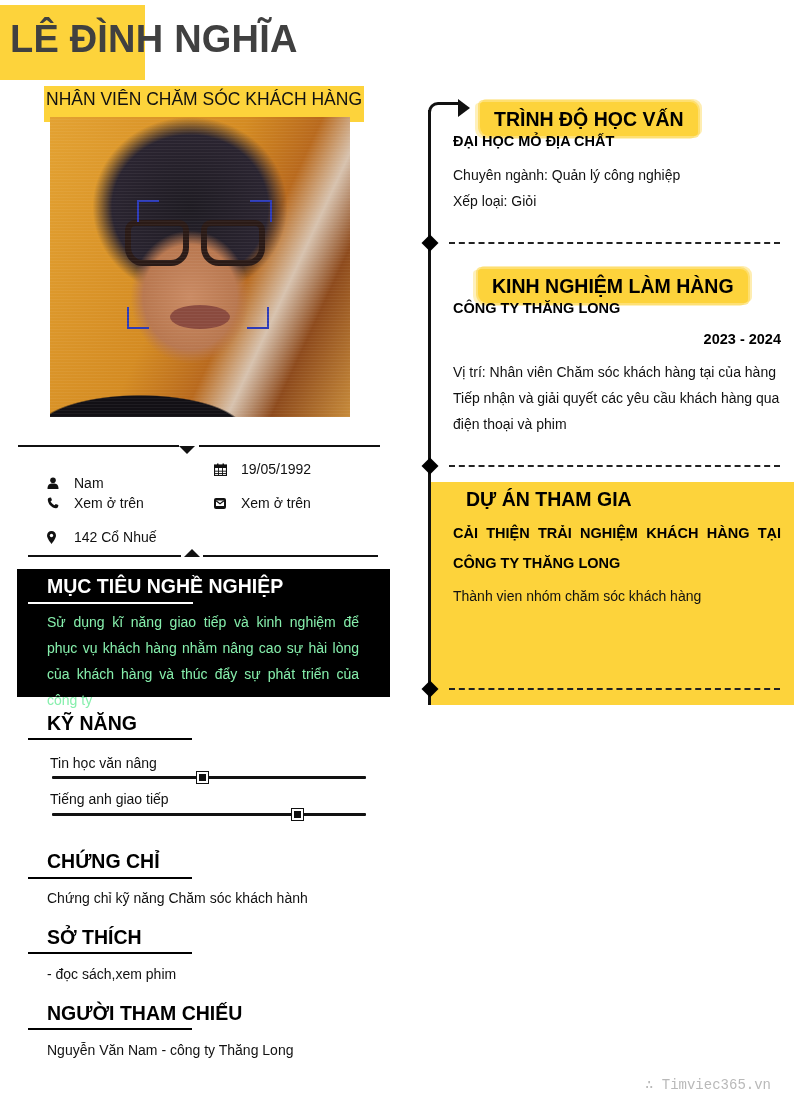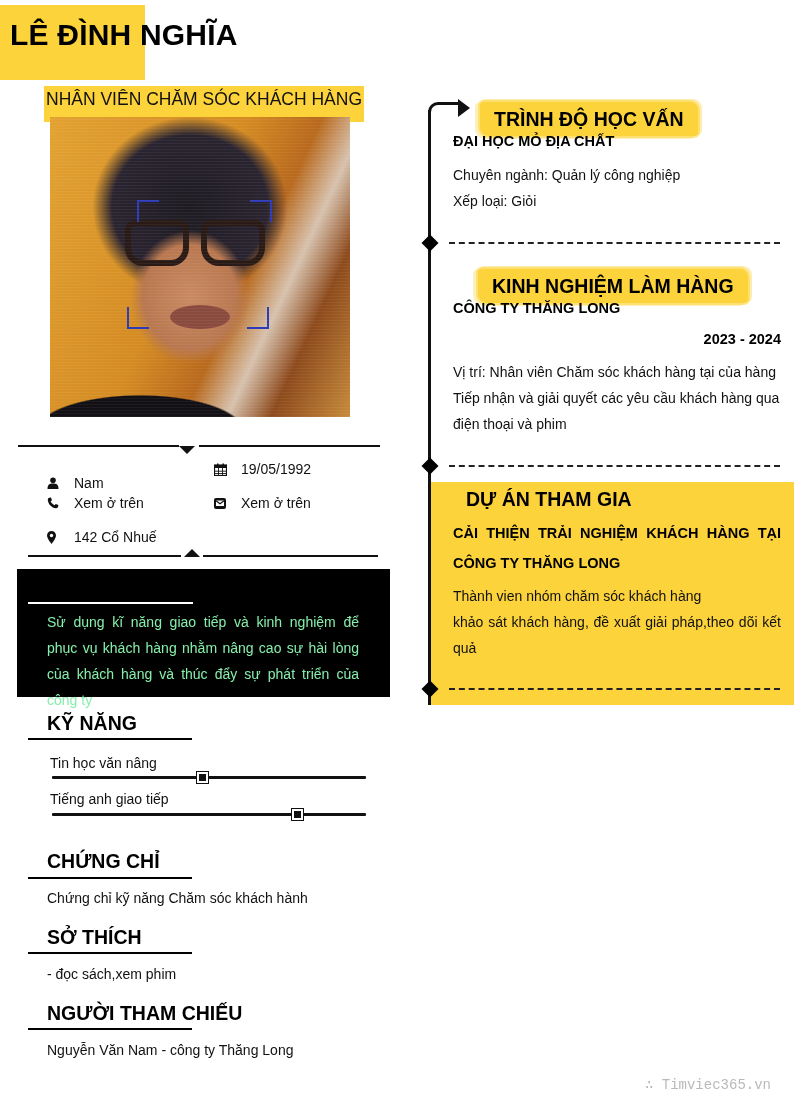--- a/index.html
+++ b/index.html
@@ -3,21 +3,21 @@
 <meta charset="utf-8">
 <style>
   * { box-sizing: border-box; margin: 0; padding: 0; }
   html, body { width: 811px; height: 1099px; background: #ffffff; overflow: hidden; }
   body { position: relative; font-family: "Liberation Sans", "DejaVu Sans", sans-serif; color: #111; }
 
   .abs { position: absolute; }
 
   
   .name-bg { left: 0; top: 5px; width: 145px; height: 75px; background: #fdd33b; }
-  .name { left: 10px; top: 18px; font-size: 30px; font-weight: bold; letter-spacing: 0.2px; color: #000000; white-space: nowrap; }
+  .name { left: 10px; top: 18px; font-size: 38px; font-weight: bold; letter-spacing: 0.2px; color: #404040; white-space: nowrap; }
   .job-title { left: 44px; top: 86px; height: 36px; padding: 0 2px; background: #fdd33b; font-size: 17.5px; line-height: 26px; color: #111; white-space: nowrap; }
 
   
   .photo { left: 50px; top: 117px; width: 300px; height: 300px; overflow: hidden;
     background:
       radial-gradient(ellipse 85px 95px at 140px 180px, #c98a63 0%, #b8774f 55%, rgba(0,0,0,0) 70%),
       radial-gradient(ellipse 130px 120px at 140px 90px, #1e1b22 0%, #2a2430 60%, rgba(0,0,0,0) 75%),
       linear-gradient(115deg, #e3a232 0%, #d48b22 45%, #b8691d 62%, #d7c2ae 72%, #8d4a1c 82%, #c78b3b 100%);
   }
   .photo .shirt { position: absolute; left: 0; bottom: 0; width: 300px; height: 55px;
@@ -147,20 +147,21 @@
       </svg>
   </span>
   <span class="txt">142 Cổ Nhuế</span>
 </div>
 
 <div class="abs hr" style="left:28px;top:555px;width:153px;"></div>
 <div class="abs tri-up" style="left:184px;top:549px;"></div>
 <div class="abs hr" style="left:203px;top:555px;width:175px;"></div>
 
 <div class="abs objective">
+  <div class="title">MỤC TIÊU NGHỀ NGHIỆP</div>
   <div class="underline"></div>
   <div class="body">Sử dụng kĩ năng giao tiếp và kinh nghiệm để phục vụ khách hàng nhằm nâng cao sự hài lòng của khách hàng và thúc đẩy sự phát triển của công ty</div>
 </div>
 
 <div class="abs sec-title" style="left:47px;top:712px;">KỸ NĂNG</div>
 <div class="abs sec-line" style="left:28px;top:738px;"></div>
 
 <div class="abs skill-label" style="left:50px;top:755px;">Tin học văn nâng</div>
 <div class="abs skill-track" style="left:52px;top:776px;width:314px;"></div>
 <div class="abs skill-marker" style="left:197px;top:772px;"></div>
@@ -200,18 +201,17 @@
 <div class="abs r-text" style="left:453px;top:364px;">Vị trí: Nhân viên Chăm sóc khách hàng tại của hàng</div>
 <div class="abs r-text" style="left:453px;top:390px;">Tiếp nhận và giải quyết các yêu cầu khách hàng qua</div>
 <div class="abs r-text" style="left:453px;top:416px;">điện thoại và phim</div>
 <div class="abs diamond" style="left:424px;top:460px;"></div>
 <div class="abs dash" style="left:449px;top:465px;width:331px;"></div>
 
 <div class="abs project-title">DỰ ÁN THAM GIA</div>
 <div class="abs project-name">CẢI THIỆN TRẢI NGHIỆM KHÁCH HÀNG TẠI CÔNG TY THĂNG LONG</div>
 <div class="abs project-body">
   <div>Thành vien nhóm chăm sóc khách hàng</div>
-  <div>khảo sát khách hàng, đề xuất giải pháp,theo dõi kết quả</div>
 </div>
 <div class="abs diamond" style="left:424px;top:683px;"></div>
 <div class="abs dash" style="left:449px;top:688px;width:331px;"></div>
 
 <div class="abs watermark">∴ Timviec365.vn</div>
 
 </body></html>

